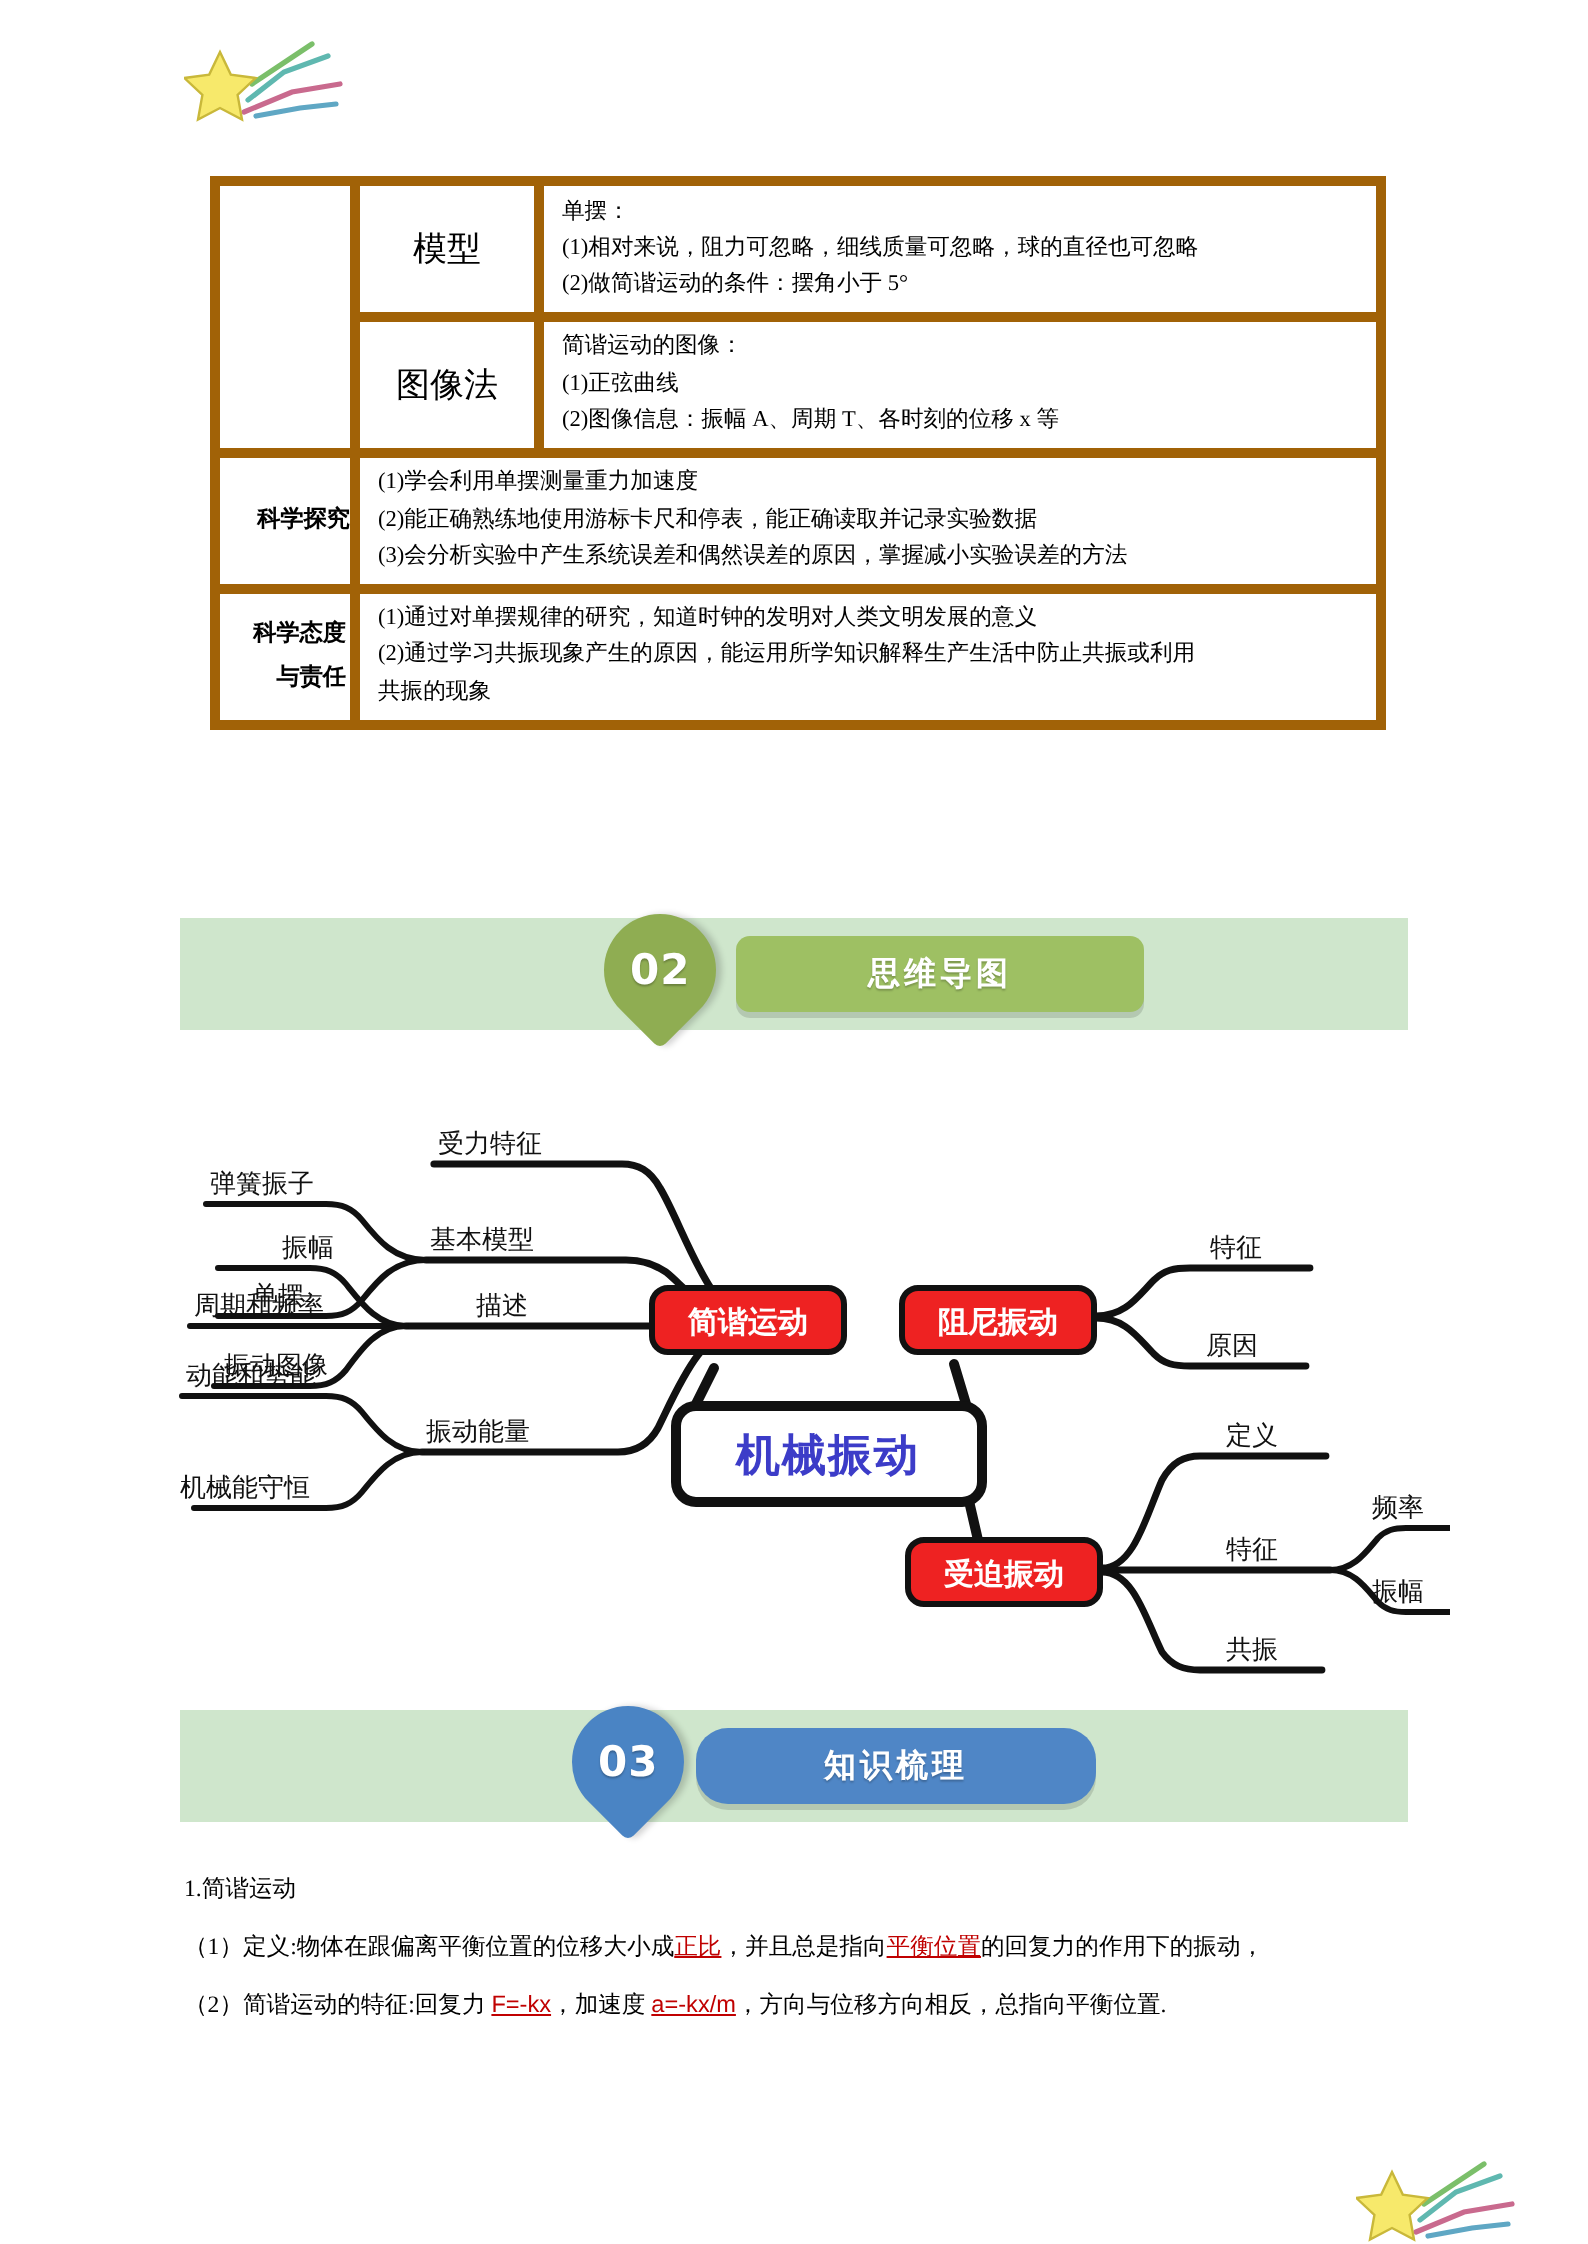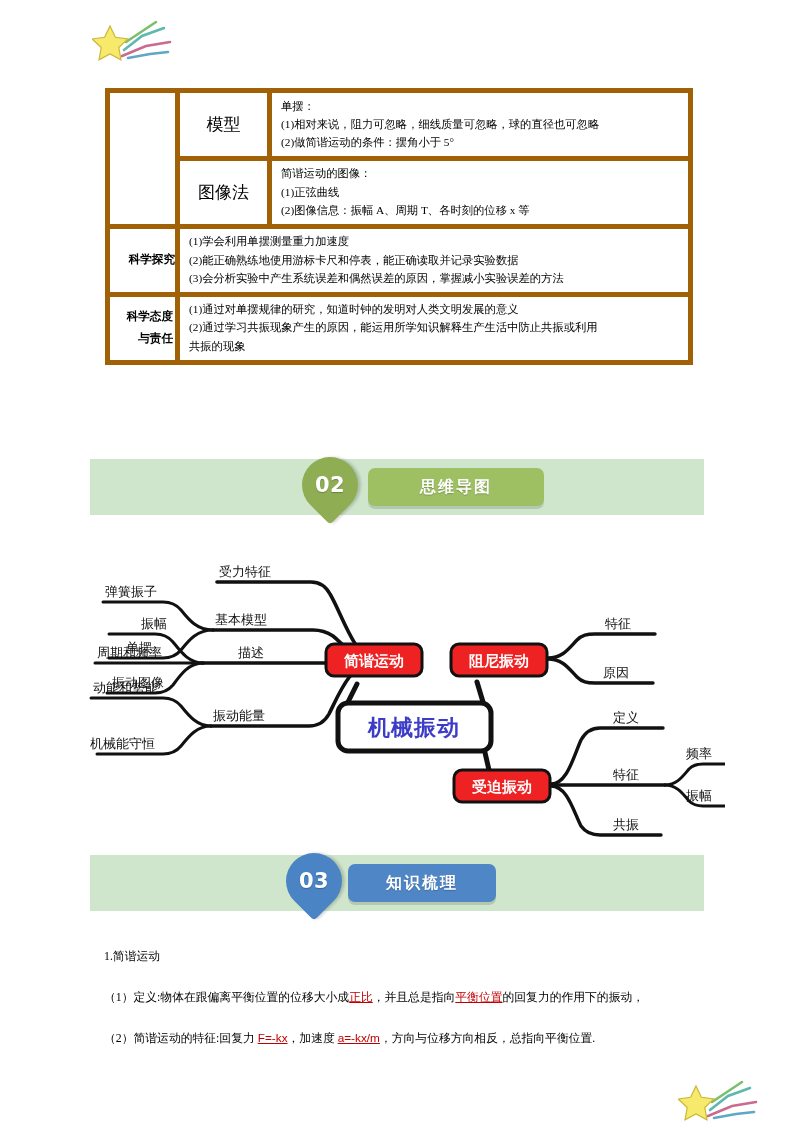--- a/index.html
+++ b/index.html
@@ -78,36 +78,36 @@
     border-radius: 7px;
     display: flex; align-items: center; justify-content: center;
     color: #fff;
     font-family: "DejaVu Sans", sans-serif;
     font-weight: bold;
     font-size: 16px;
     letter-spacing: 2px;
     box-shadow: 0 3px 0 rgba(0,0,0,.13);
     text-shadow: 0 1px 1px rgba(0,0,0,.22);
   }
-  .b02 .pill { left: 278px; top: 9px; width: 176px; background: #9ec063; }
-  .b03 .pill { left: 258px; top: 9px; width: 148px; background: #4f86c6; }
+  .b02 .pill { left: 278px; top: 9px; width: 204px; background: #9ec063; }
+  .b03 .pill { left: 258px; top: 9px; width: 200px; background: #4f86c6; border-radius: 16px; }
 
   
   .mindmap { position: absolute; left: 85px; top: 522px; width: 640px; height: 330px; }
   .mindmap svg { display:block; }
 
   
   .body-text {
     position: absolute;
     left: 88px; top: 928px;
     width: 620px;
     font-size: 11.8px;
     line-height: 25px;
   }
-  .body-text .p { margin: 16px; white-space: nowrap; }
+  .body-text .p { margin: 4px; white-space: nowrap; }
   .redu {
     color: #c00000;
     text-decoration: underline;
     text-decoration-color: #c00000;
   }
   .mono-u { font-family: Liberation Sans, sans-serif; }
 </style>
 </head>
 <body>
 

